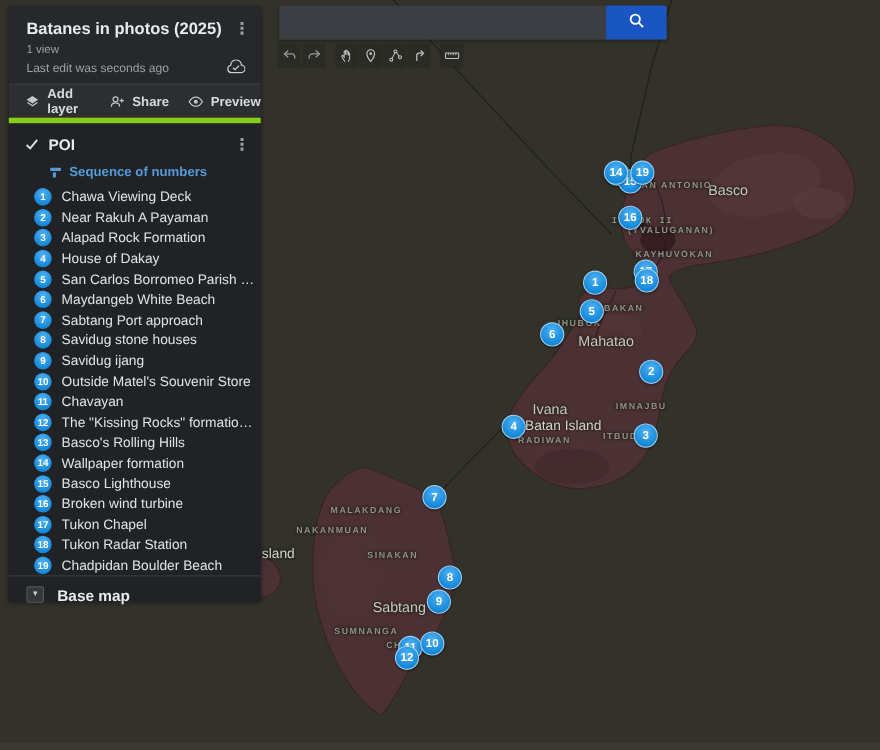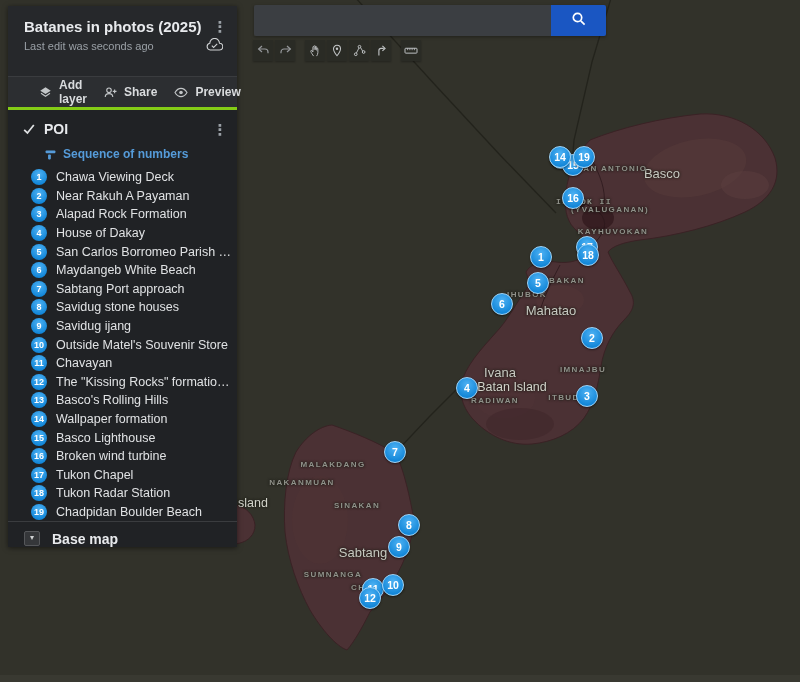--- a/index.html
+++ b/index.html
@@ -50,22 +50,22 @@
   .panel-header{background:var(--panel_header_bg,#26282b);height:70px;box-sizing:border-box;
     padding:12px 8px 0 16px;flex:0 0 auto;}
   .title-row{display:flex;align-items:center;}
   .title{font-size:15px;font-weight:bold;color:#e8eaed;flex:1;}
   .kebab{color:#9aa0a6;font-size:15px;font-weight:bold;width:18px;text-align:center;cursor:pointer;line-height:1;}
   .views{font-size:10.5px;color:#9aa0a6;margin-top:4px;}
   .edit-row{font-size:11px;color:#9aa0a6;margin-top:3px;display:flex;align-items:center;}
   .edit-row span:first-child{flex:1;}
   .cloud{margin-right:6px;color:#cfd1d3;}
   .action-bar{flex:0 0 auto;height:30px;background:var(--actionbar_bg,#2c2e31);
-    border-top:1px solid #3a3c3f;border-bottom:3px solid #84cc16;
-    display:flex;align-items:center;padding-left:30px;gap:16px;}
+    border-top:1px solid #3a3c3f;border-bottom:5px solid #84cc16;
+    display:flex;align-items:center;padding-left:14px;gap:16px;}
   .action{display:flex;align-items:center;gap:6px;font-size:12px;font-weight:bold;
     color:#d9dbdd;cursor:pointer;}
   .aicon{display:flex;color:#c3c6c8;}
   .layer-head{flex:0 0 auto;height:30px;display:flex;align-items:center;padding:4px 8px 0 14px;}
   .chk{color:#dfe1e3;display:flex;margin-right:8px;}
   .layer-name{font-size:14px;font-weight:bold;flex:1;}
   .style-row{flex:0 0 auto;height:20px;display:flex;align-items:center;padding-left:36px;gap:6px;cursor:pointer;}
   .seq-text{font-size:12px;font-weight:bold;color:var(--link_blue,#559bd9);}
   .seq-icon{display:flex;color:var(--link_blue,#559bd9);}
   #poi-list{flex:0 0 auto;padding-top:4px;}
@@ -222,20 +222,21 @@
       </svg>
     </div>
   </div>
 
 <div id="panel">
   <div class="panel-header">
     <div class="title-row">
       <div class="title">Batanes in photos (2025)</div>
       <div class="kebab">⋮</div>
     </div>
+    <div class="views">1 view</div>
     <div class="edit-row">
       <span>Last edit was seconds ago</span>
       <span class="cloud">
         <svg width="17" height="13" viewBox="0 0 17 13">
             <path d="M13.5 5.2 A3.4 3.4 0 0 1 13.2 12 H4.2 A3.4 3.4 0 0 1 3.8 5.3 A4.6 4.6 0 0 1 13.5 5.2 Z" fill="none" stroke="#cfd1d3" stroke-width="1.1"></path>
             <path d="M5.8 7.6 L7.6 9.4 L11.2 5.8" fill="none" stroke="#cfd1d3" stroke-width="1.1"></path>
           </svg>
       </span>
     </div>
   </div>

